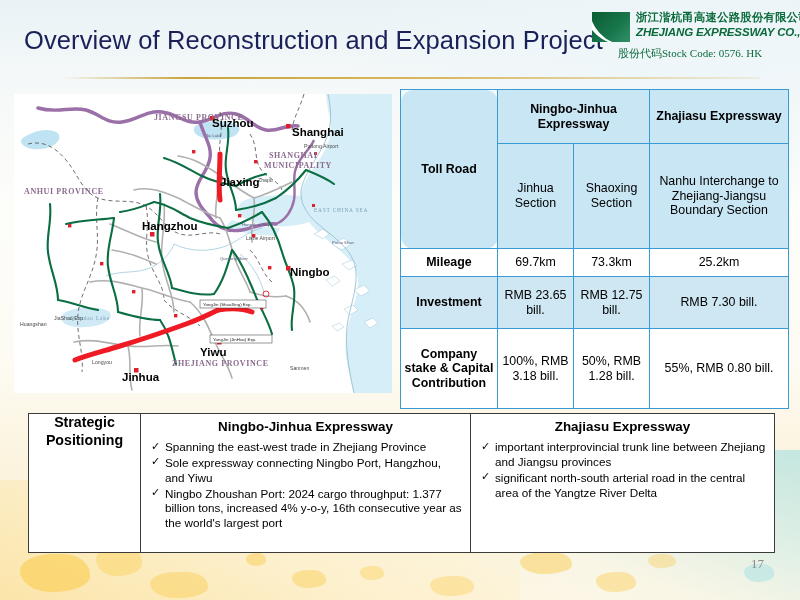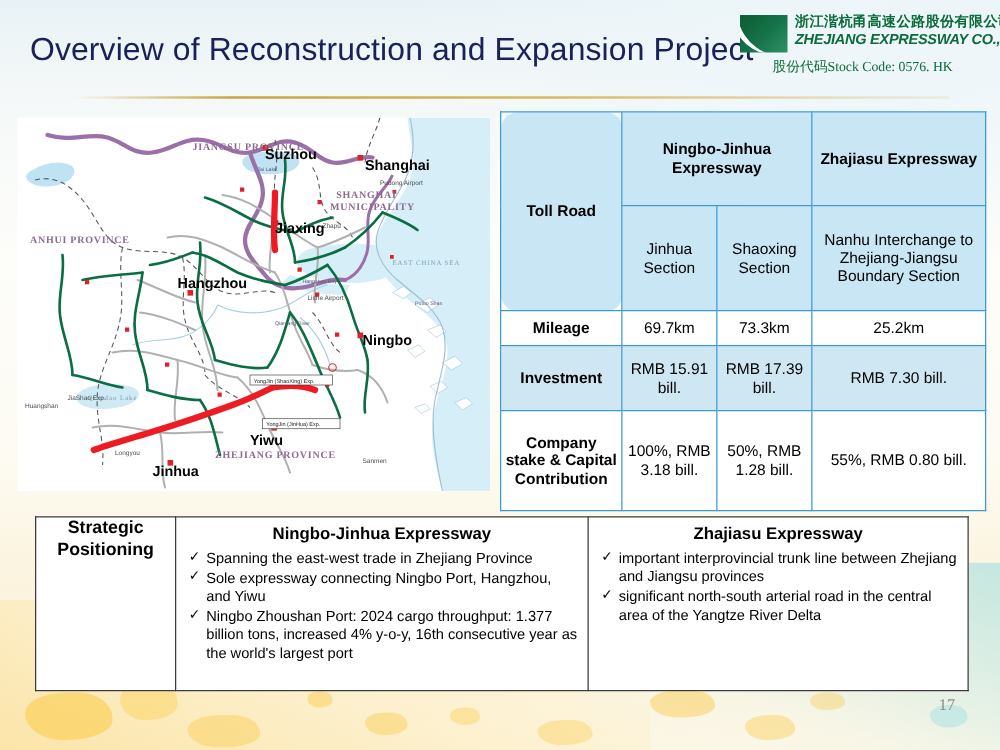--- a/index.html
+++ b/index.html
@@ -313,35 +313,35 @@
           <col style="width:76px">
           <col style="width:76px">
           <col style="width:139px">
       </colgroup>
       <tbody>
         <tr>
           <td class="tollroad" rowspan="2">Toll Road</td>
           <td class="hdr" colspan="2">Ningbo-Jinhua Expressway</td>
           <td class="hdr">Zhajiasu Expressway</td>
         </tr>
-        <tr style="height:84px">
+        <tr style="height:105px">
           <td class="hdr-sub">Jinhua Section</td>
           <td class="hdr-sub">Shaoxing Section</td>
           <td class="hdr-sub">Nanhu Interchange to Zhejiang-Jiangsu Boundary Section</td>
         </tr>
         <tr class="whiterow" style="height:28px">
           <td class="rowlabel">Mileage</td>
           <td>69.7km</td>
           <td>73.3km</td>
           <td>25.2km</td>
         </tr>
         <tr class="tintrow" style="height:52px">
           <td class="rowlabel">Investment</td>
-          <td>RMB 15.91 bill.</td>
-          <td>RMB 17.39 bill.</td>
+          <td>RMB 23.65 bill.</td>
+          <td>RMB 12.75 bill.</td>
           <td>RMB 7.30 bill.</td>
         </tr>
         <tr class="whiterow" style="height:80px">
           <td class="rowlabel">Company stake &amp; Capital Contribution</td>
           <td>100%, RMB 3.18 bill.</td>
           <td>50%, RMB 1.28 bill.</td>
           <td>55%, RMB 0.80 bill.</td>
         </tr>
       </tbody>
     </table>

